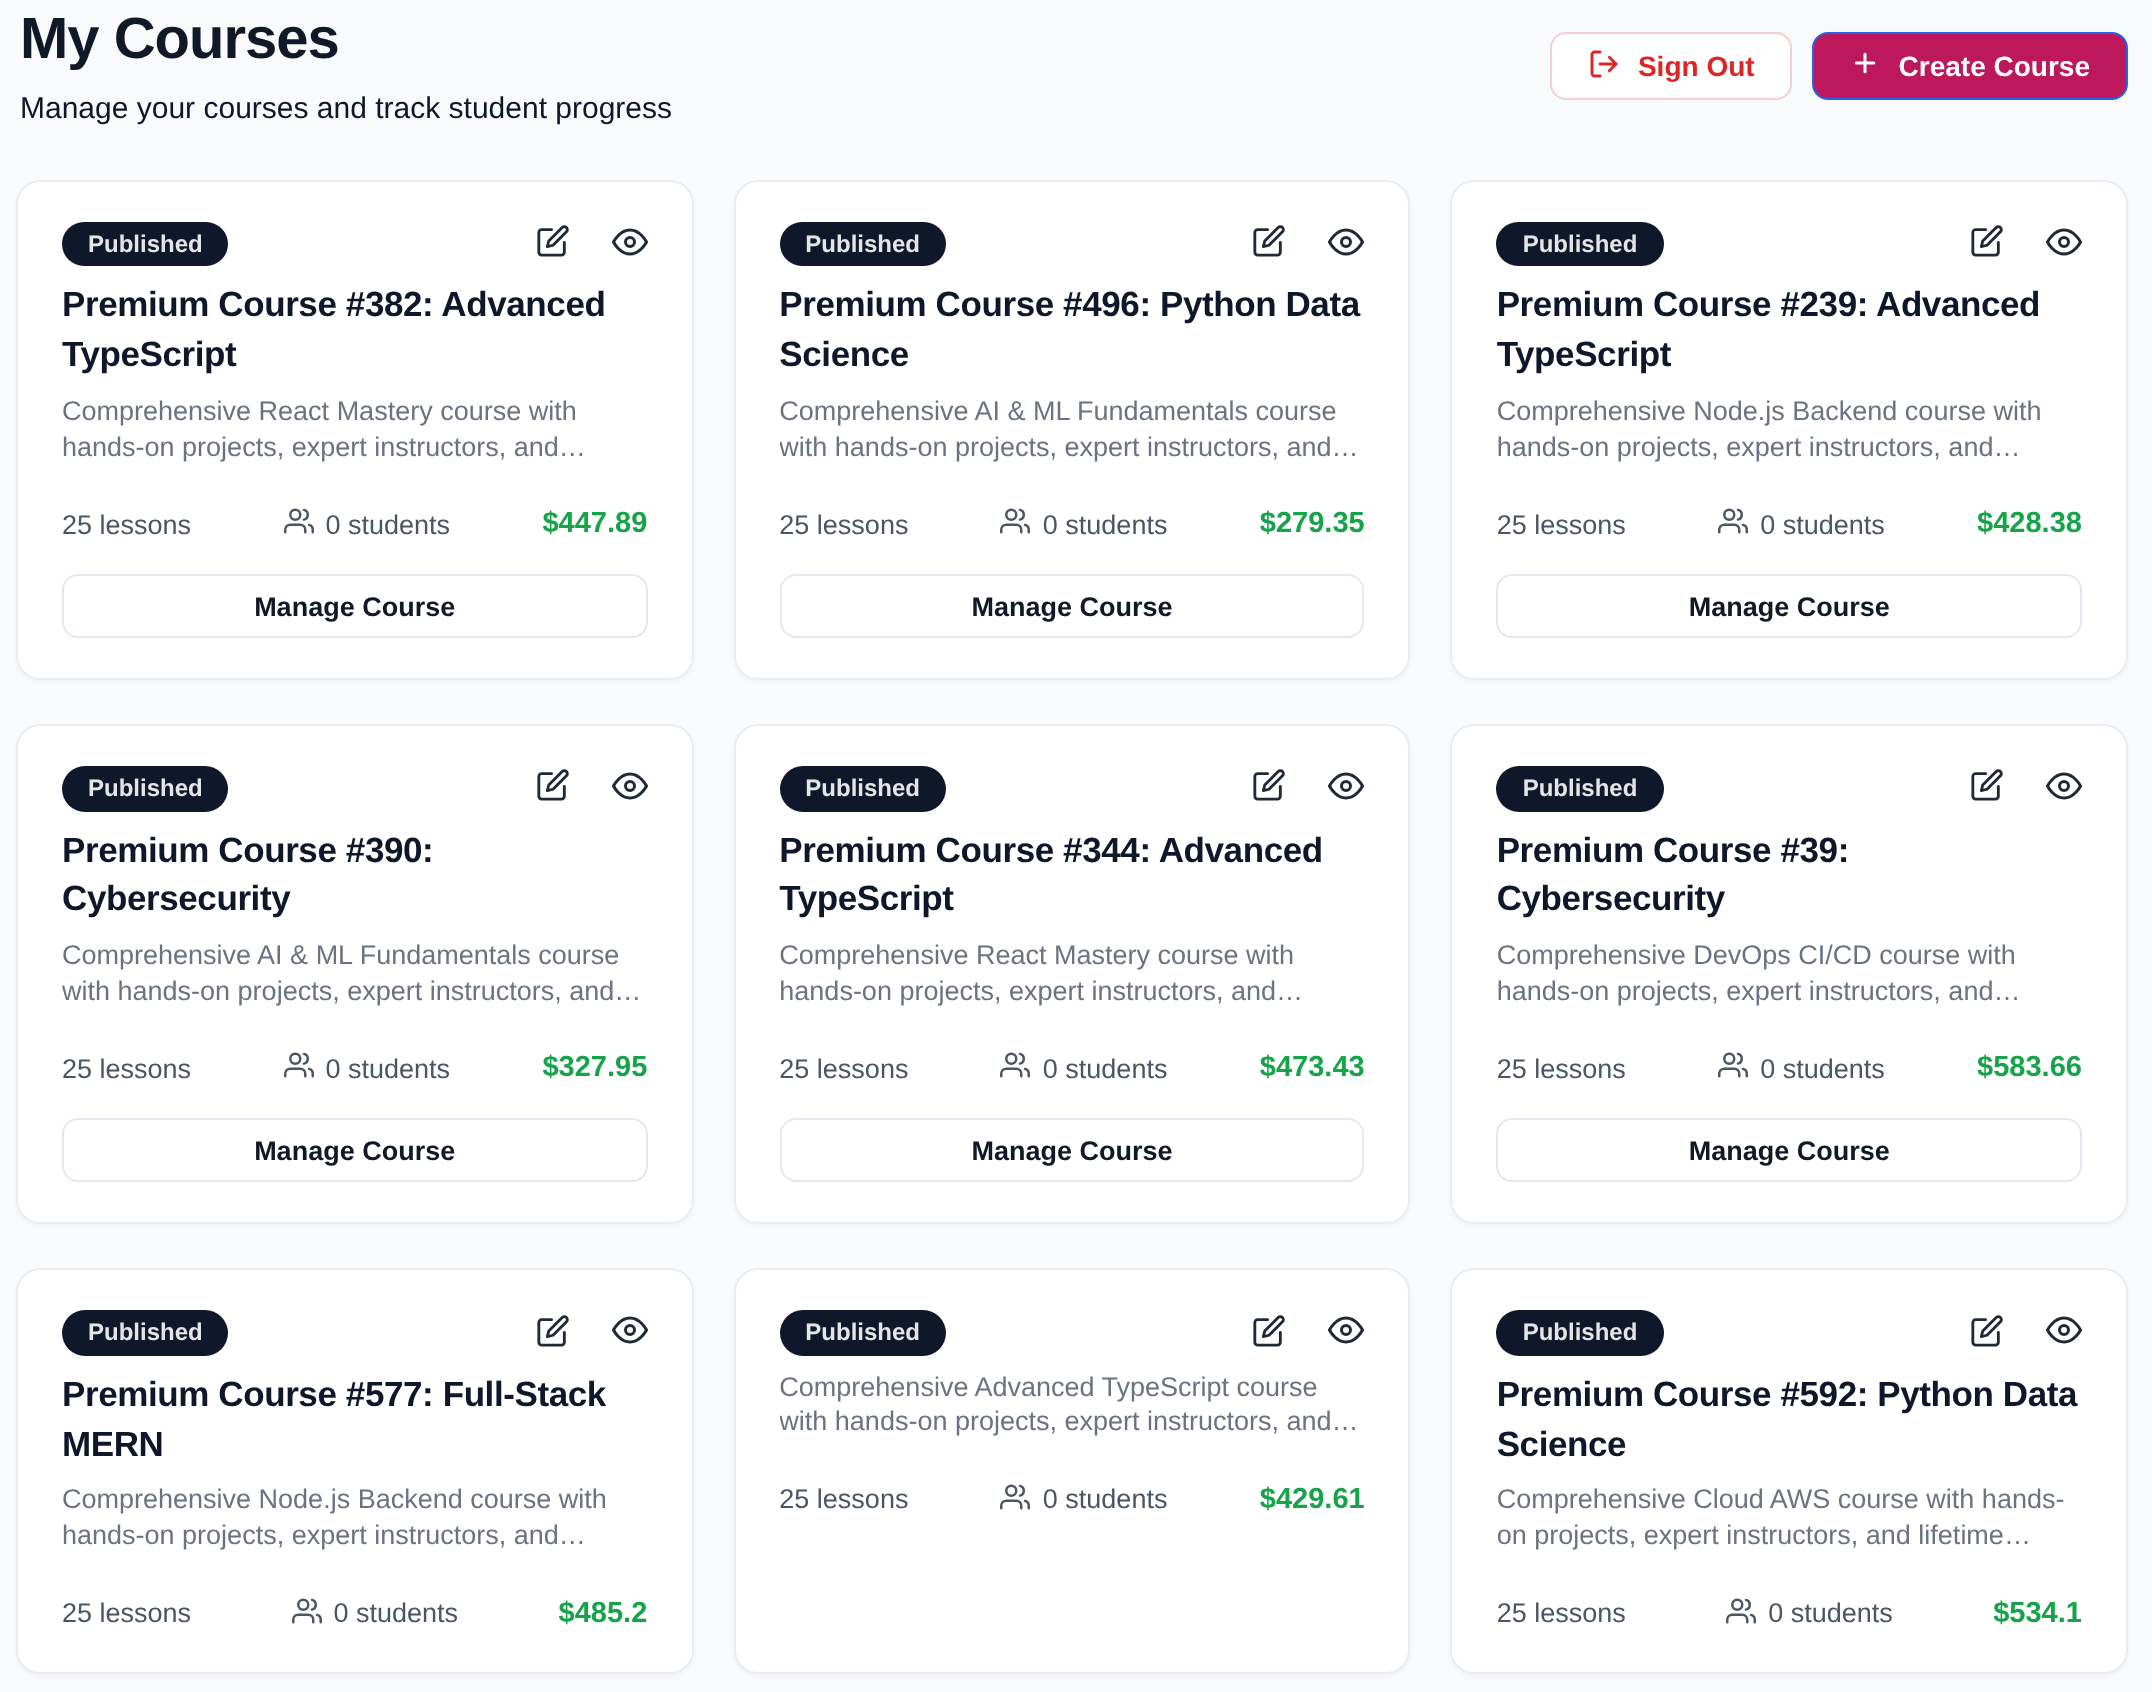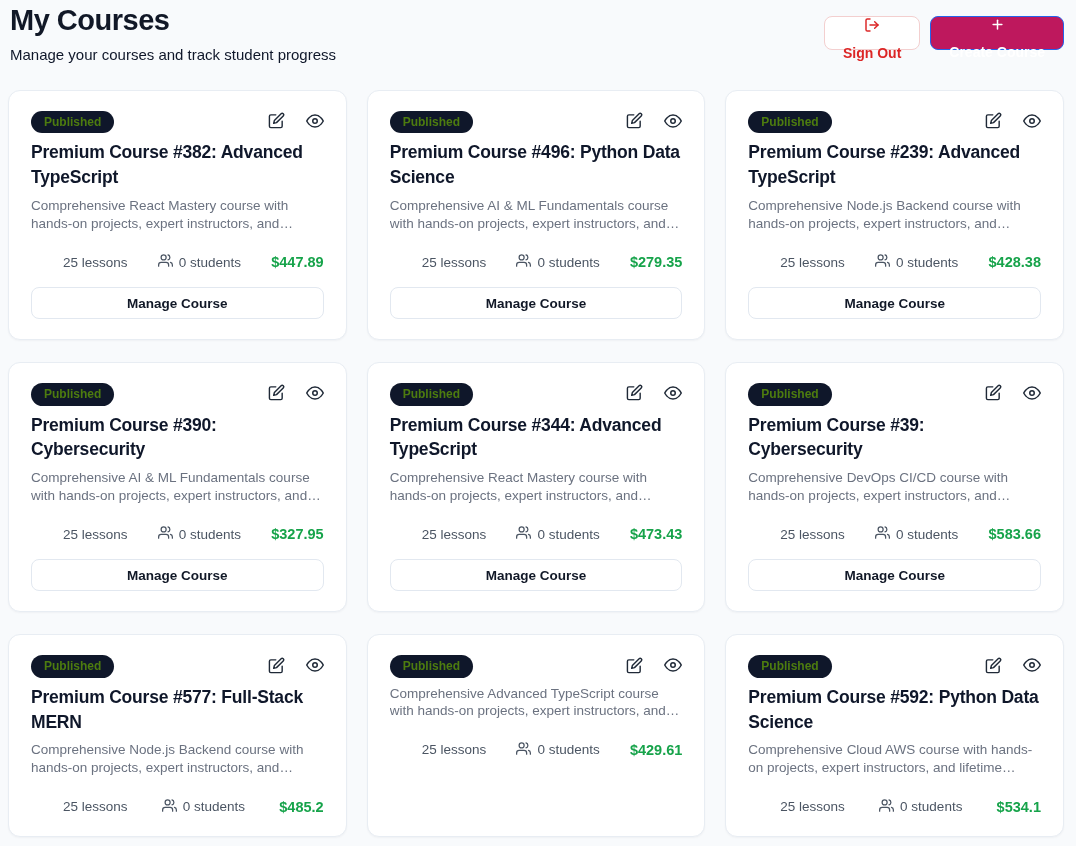--- a/index.html
+++ b/index.html
@@ -38,21 +38,20 @@
     align-items: center;
     gap: 9px;
     height: 34px;
     padding: 0 18px;
     border-radius: 8px;
     font-size: 14px;
     font-weight: 600;
     font-family: inherit;
     cursor: pointer;
     border: 1px solid transparent;
-    flex-direction: column;
   }
   .btn-signout {
     background: #ffffff;
     border-color: #f3cfcf;
     color: #dc2626;
   }
   .btn-create {
     background: #be185d;
     border-color: #2563eb;
     color: #ffffff;
@@ -76,21 +75,21 @@
     padding: 20px 22px;
     box-shadow: 0 1px 2px rgba(16, 24, 40, 0.04);
   }
   .card-top {
     display: flex;
     align-items: center;
     justify-content: space-between;
   }
   .badge {
     background: #0f172a;
-    color: #4d7c0f;
+    color: #e5e5e5;
     font-size: 12px;
     font-weight: 600;
     padding: 4px 13px;
     border-radius: 999px;
     line-height: 1.2;
   }
   .card-icons { display: flex; align-items: center; gap: 21px; }
   .icon-btn {
     background: none;
     border: none;
@@ -118,21 +117,20 @@
     -webkit-box-orient: vertical;
     overflow: hidden;
   }
   .card-meta {
     margin-top: 21px;
     display: flex;
     align-items: center;
     justify-content: space-between;
     font-size: 13.5px;
     color: #4b5563;
-    margin-left: 32px;
   }
   .meta-students { display: inline-flex; align-items: center; gap: 6px; }
   .meta-students svg { color: #4b5563; }
   .price { color: #16a34a; font-weight: 700; font-size: 14.5px; }
   .manage-btn {
     margin-top: 16px;
     width: 100%;
     height: 32px;
     background: #ffffff;
     border: 1px solid #e2e8f0;

